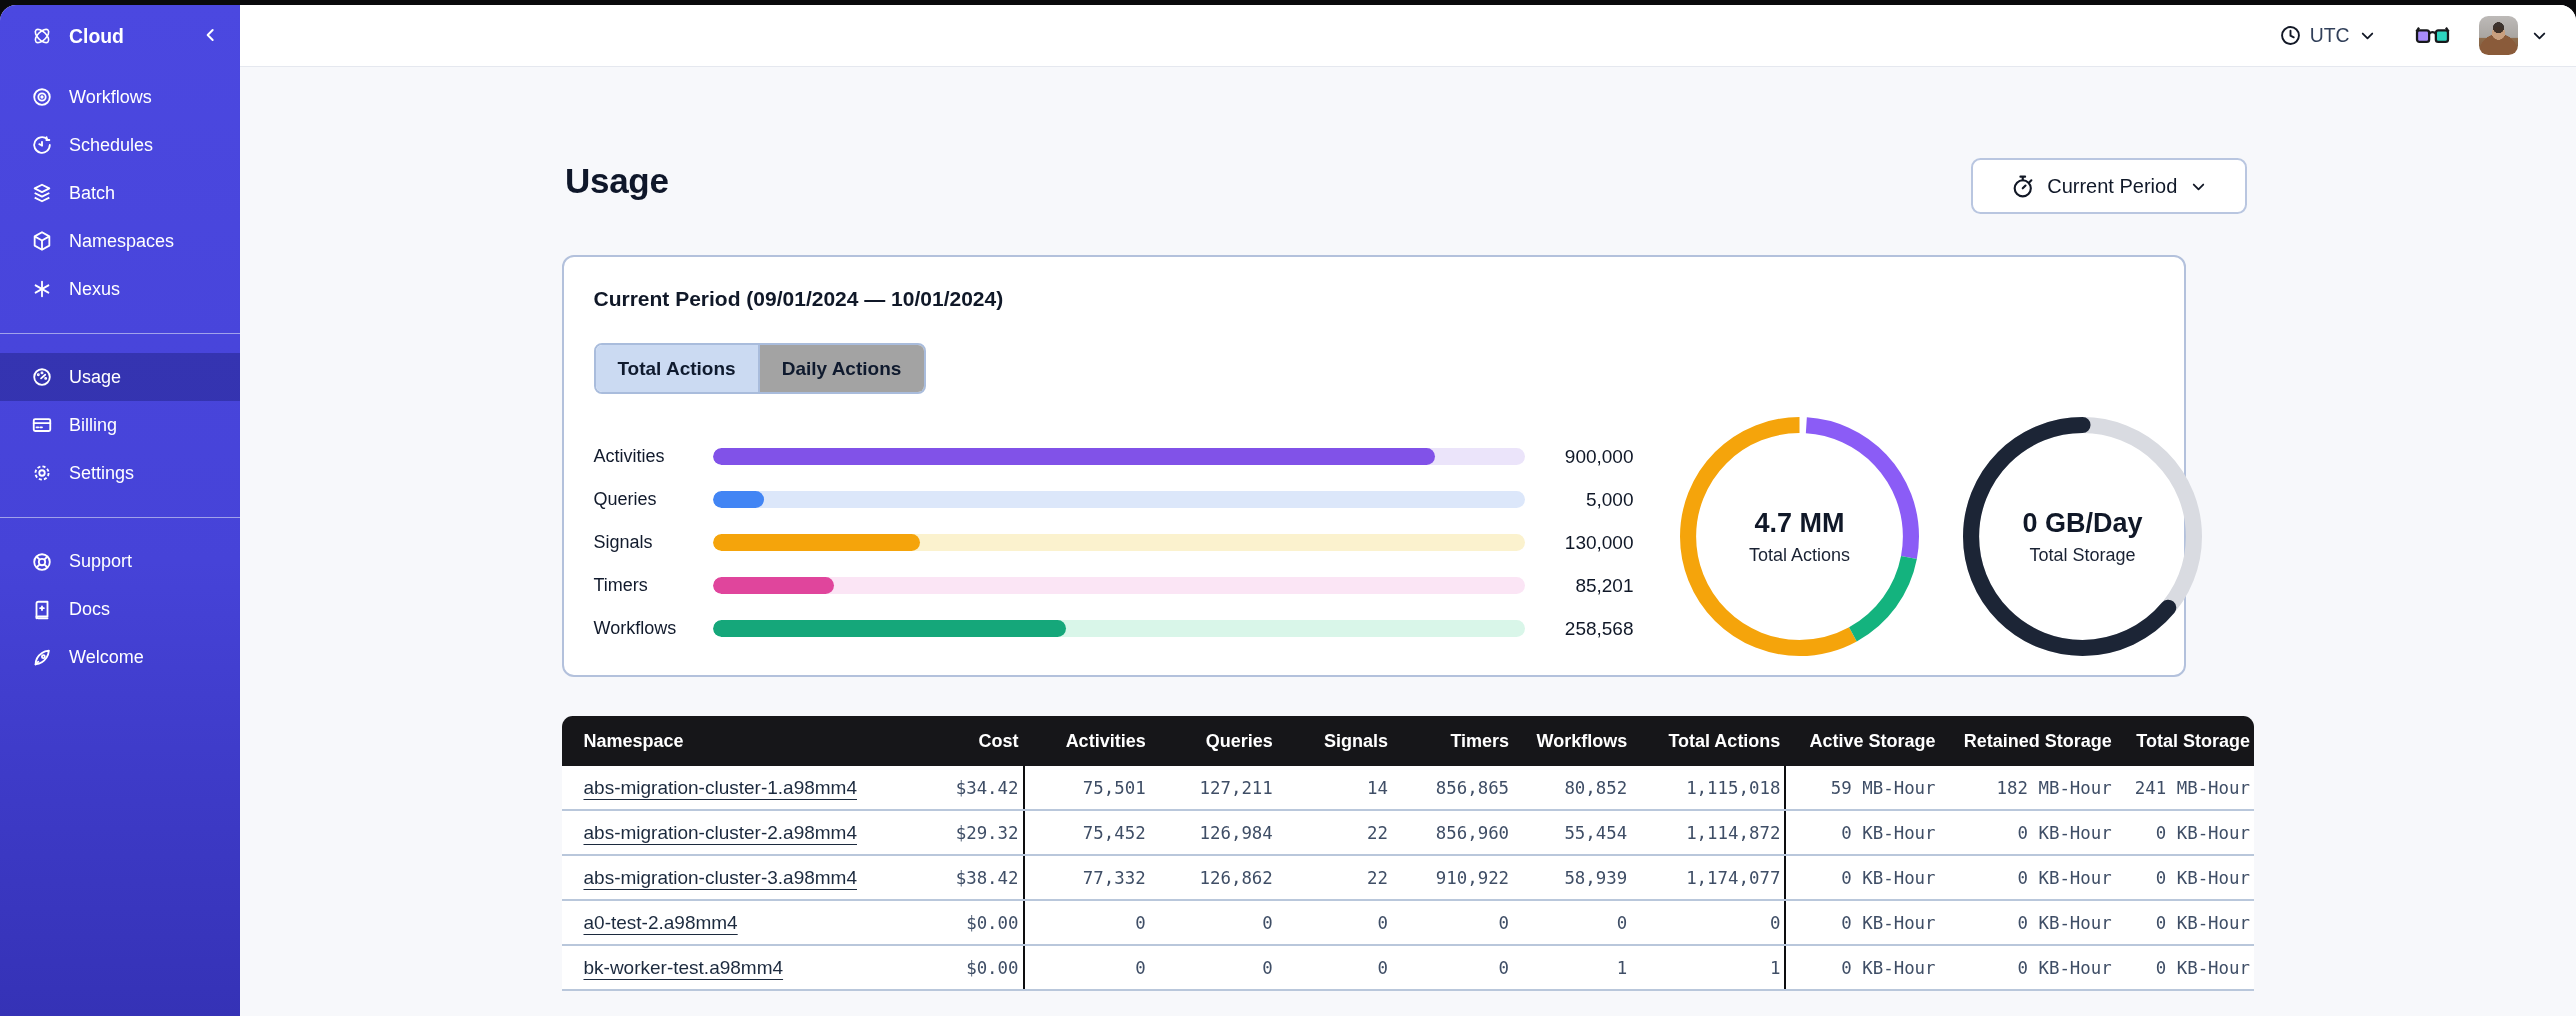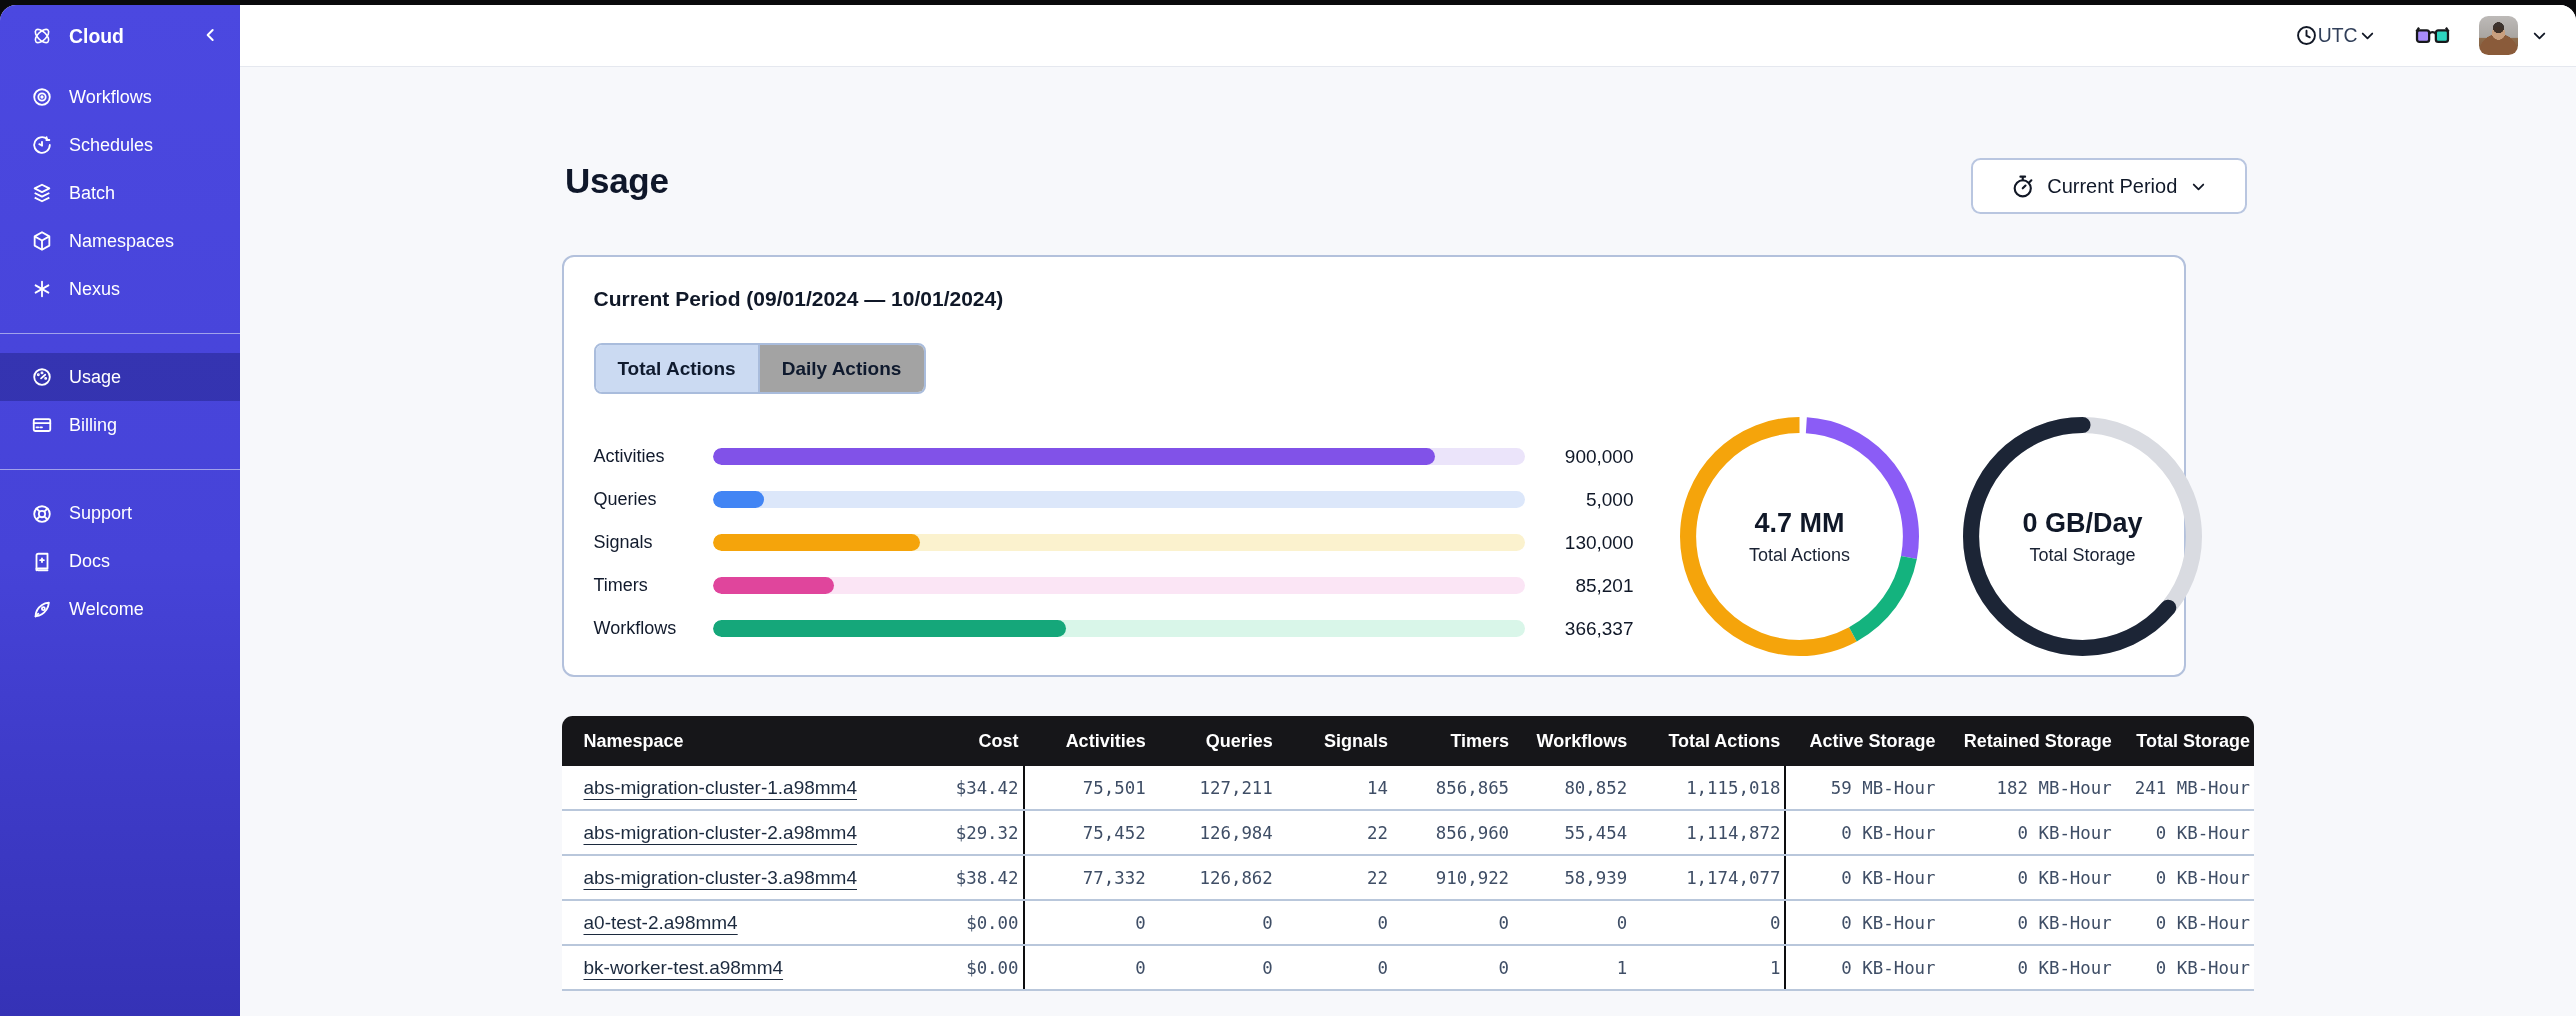--- a/index.html
+++ b/index.html
@@ -11,21 +11,21 @@
   .side-brand{display:flex;align-items:flex-start;height:48px;margin-top:20px;padding:0 19px 0 31px;}
   .side-brand .blabel{font-size:19.4px;font-weight:700;margin-left:16px;flex:1;}
   .nav-item{display:flex;align-items:center;height:48px;padding-left:31px;font-size:18px;font-weight:400;cursor:pointer;}
   .nav-item .nlabel{margin-left:16px;}
   .nav-item.active{background:rgba(10,12,80,0.30);}
   .side-div{height:1.3px;background:rgba(235,238,248,0.55);margin:19.4px 0;}
   .icon24{width:22px;height:22px;flex:0 0 22px;}
 
   
   .topbar{position:absolute;left:240px;right:0;top:0;height:62px;background:#fff;border-bottom:1.3px solid #E5E8EF;display:flex;align-items:center;justify-content:flex-end;padding-right:27px;box-sizing:border-box;}
-  .tz-group{display:flex;align-items:center;margin-right:38px;cursor:pointer;}
+  .tz-group{display:flex;align-items:center;gap:8px;margin-right:38px;cursor:pointer;}
   .tz-label{font-size:19.4px;color:#32405A;font-weight:500;}
   .glasses{margin-right:29.5px;cursor:pointer;}
   .avatar{width:39px;height:39px;border-radius:9.4px;margin-right:12px;cursor:pointer;overflow:hidden;
     background:
       radial-gradient(circle at 50% 30%, rgba(40,30,25,0.85) 0 16%, rgba(40,30,25,0) 17%),
       radial-gradient(circle at 50% 44%, #C99F7E 0 22%, rgba(201,159,126,0) 23%),
       radial-gradient(circle at 50% 96%, #8A5B3A 0 46%, rgba(138,91,58,0) 47%),
       linear-gradient(180deg,#BDBAB8 0%,#A9A5A1 55%,#8E6C4C 56%,#7C5A3E 100%);}
   .caret{display:inline-block;}
 
@@ -144,20 +144,27 @@
     </div>
     <div class="nav-item">
       <svg class="icon24" viewBox="0 0 24 24" fill="none" stroke="#fff" stroke-width="2" stroke-linecap="round">
             <rect x="3" y="5.5" width="18" height="13" rx="1.5"></rect>
             <path d="M3 10h18"></path>
             <path d="M6 14.5h2"></path>
             <path d="M10 14.5h2"></path>
           </svg>
       <span class="nlabel">Billing</span>
     </div>
+    <div class="nav-item">
+      <svg class="icon24" viewBox="0 0 24 24" fill="none" stroke="#fff" stroke-width="2">
+            <circle cx="12" cy="12" r="3"></circle>
+            <circle cx="12" cy="12" r="7.2" stroke-dasharray="3.4 2.3"></circle>
+          </svg>
+      <span class="nlabel">Settings</span>
+    </div>
 
     <div class="side-div"></div>
 
     <div class="nav-item">
       <svg class="icon24" viewBox="0 0 24 24" fill="none" stroke="#fff" stroke-width="2">
             <circle cx="12" cy="12" r="8.5"></circle>
             <circle cx="12" cy="12" r="3.5"></circle>
             <path d="M6 6l3.5 3.5M18 6l-3.5 3.5M18 18l-3.5-3.5M6 18l3.5-3.5"></path>
           </svg>
       <span class="nlabel">Support</span>
@@ -252,21 +259,21 @@
           <div class="bar-track" style="background: rgb(251, 229, 245);">
                 <div class="bar-fill" style="width: 15%; background: rgb(224, 69, 156);"></div>
               </div>
           <div class="bar-value">85,201</div>
         </div>
         <div class="bar-row">
           <div class="bar-label">Workflows</div>
           <div class="bar-track" style="background: rgb(217, 246, 233);">
                 <div class="bar-fill" style="width: 43.5%; background: rgb(21, 167, 122);"></div>
               </div>
-          <div class="bar-value">366,337</div>
+          <div class="bar-value">258,568</div>
         </div>
       </div>
 
       <div class="donut d0">
         <svg viewBox="0 0 356 356">
           <g transform="rotate(-90 178 178)">
             <circle cx="178" cy="178" r="166" fill="none" stroke-width="24" stroke="#F5A40B" stroke-dasharray="615.3751689851687 1043.0087609918114" stroke-dashoffset="-438.06367961656076"></circle>
             <circle cx="178" cy="178" r="166" fill="none" stroke-width="24" stroke="#8B5CF6" stroke-dasharray="281.6123654677891 1043.0087609918114" stroke-dashoffset="-10.430087609918115"></circle>
             <circle cx="178" cy="178" r="166" fill="none" stroke-width="24" stroke="#14B37E" stroke-dasharray="146.02122653885363 1043.0087609918114" stroke-dashoffset="-292.04245307770725"></circle>
           </g>

